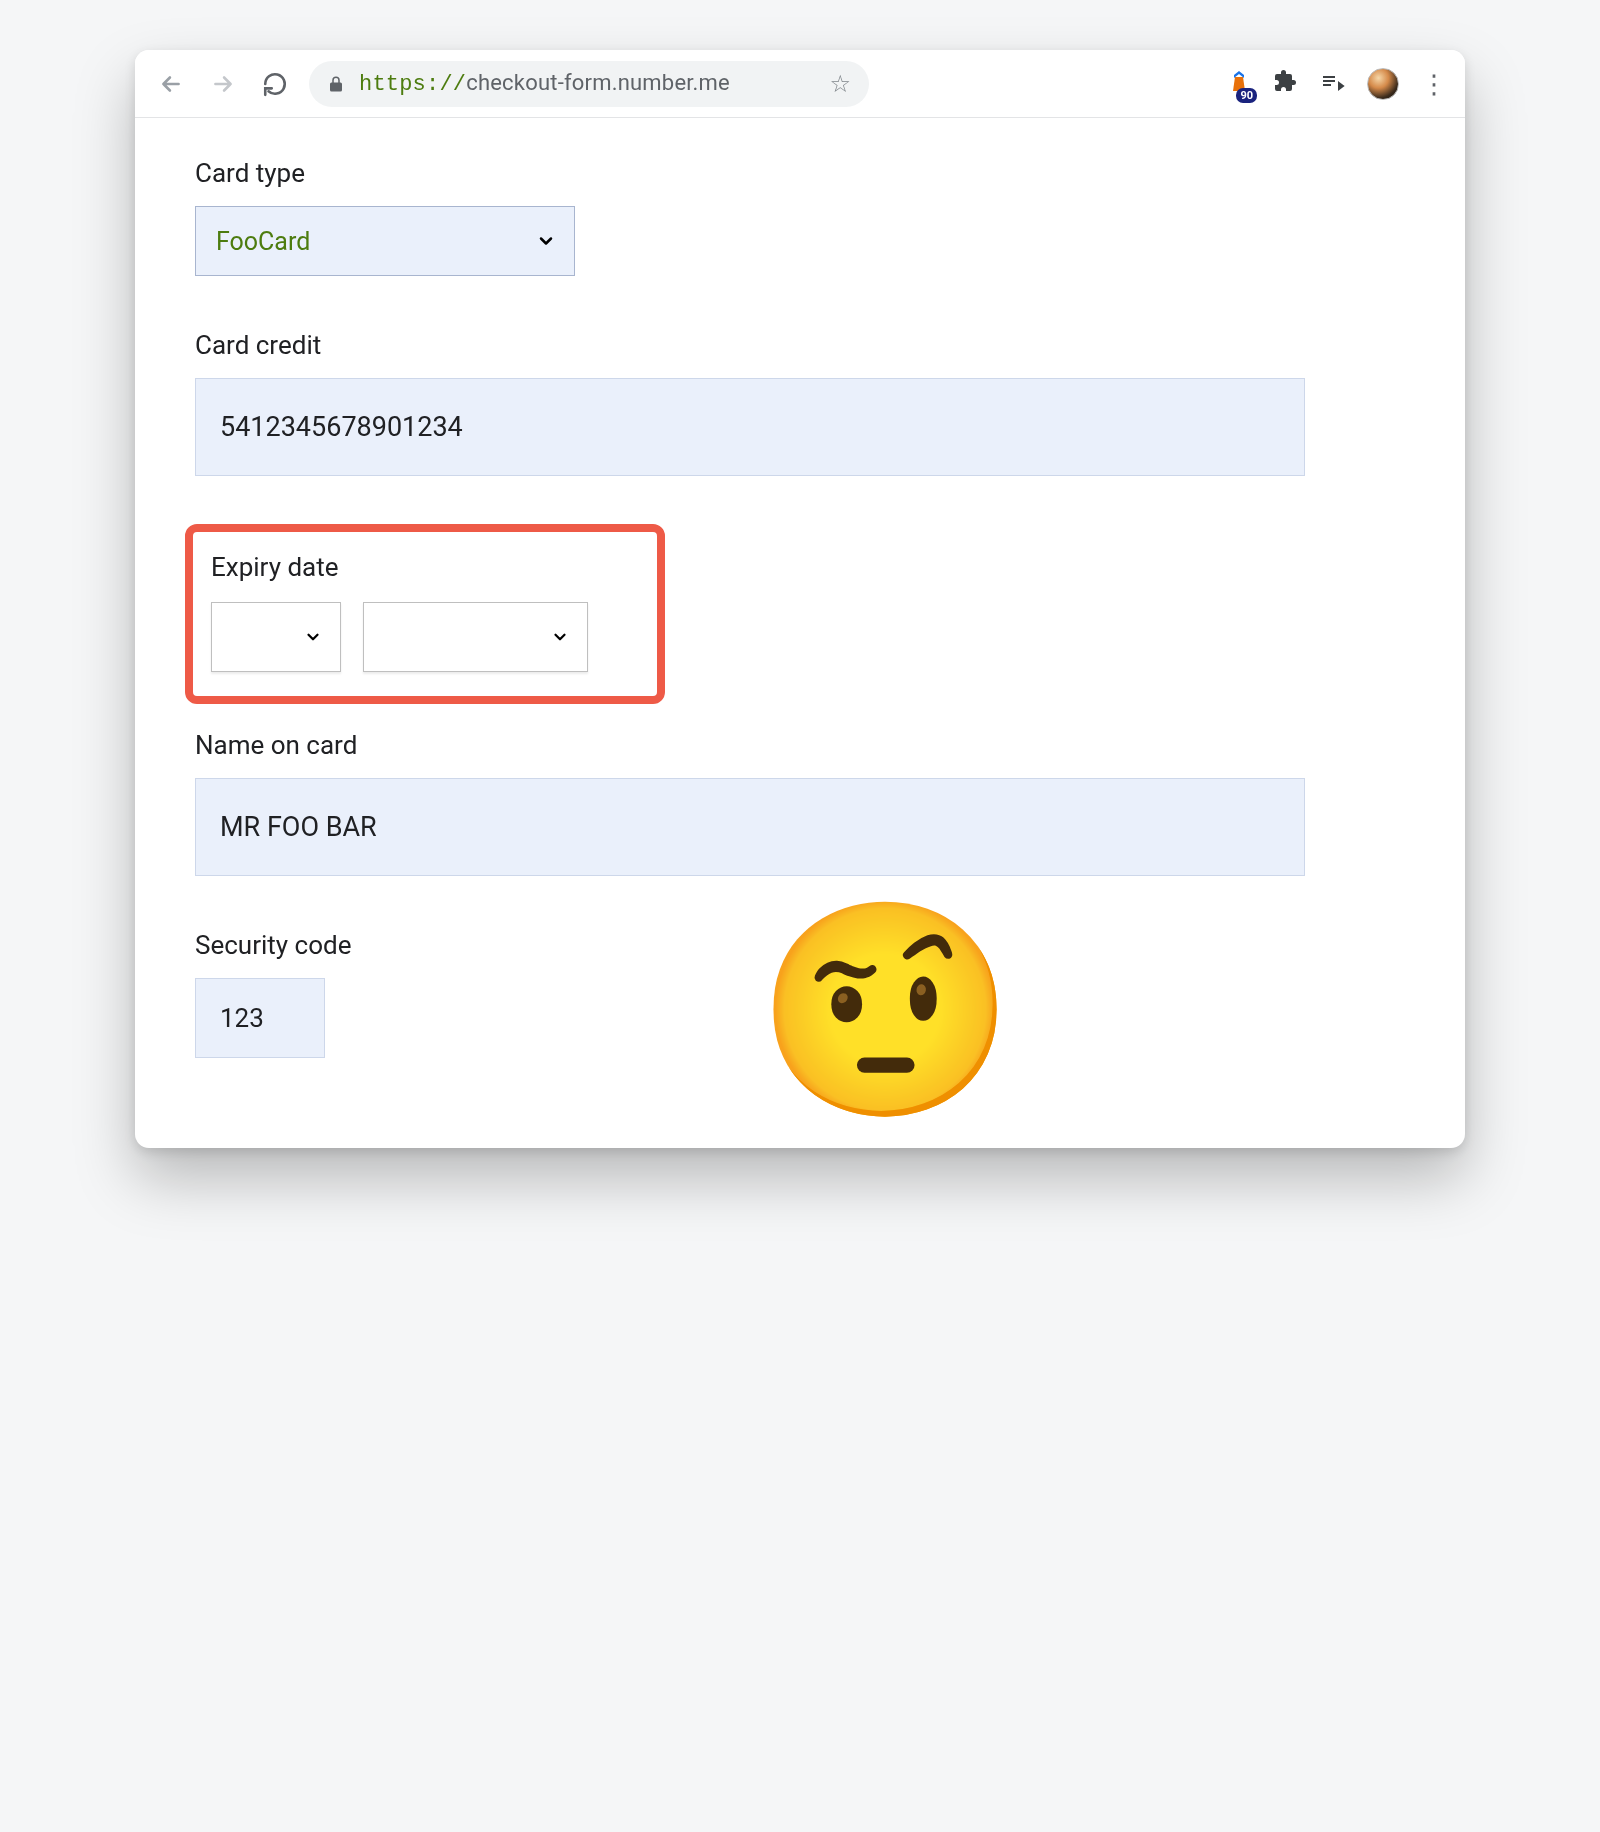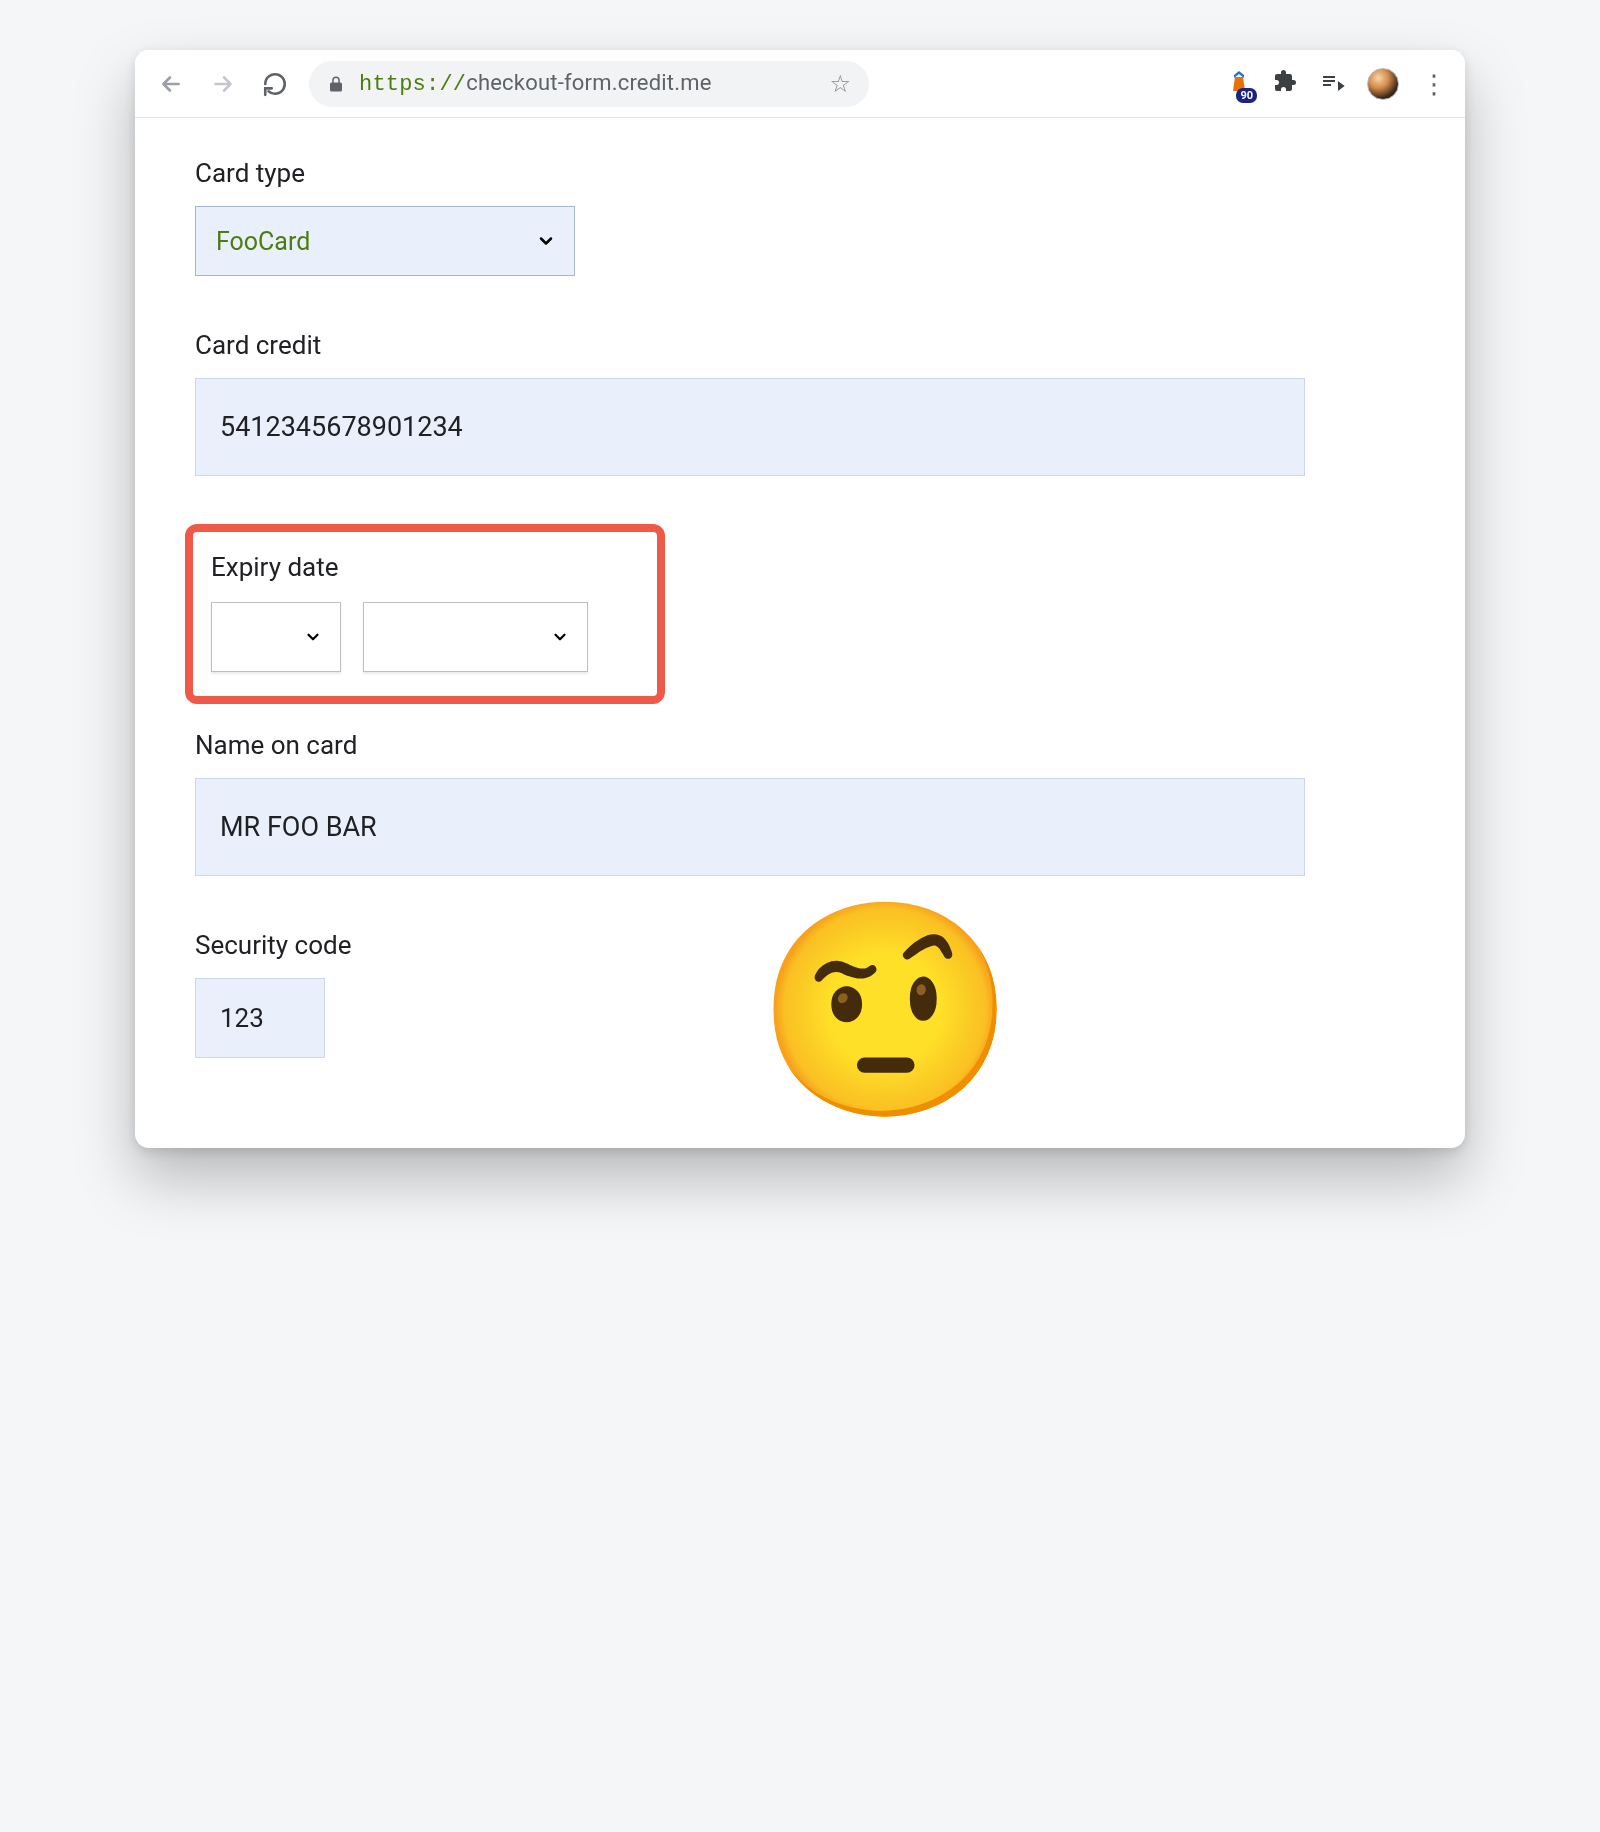--- a/index.html
+++ b/index.html
@@ -204,21 +204,21 @@
         </svg>
     </div>
 
     <div class="omnibox">
       <span class="lock-icon">
         <svg width="18" height="20" viewBox="0 0 24 24" fill="#5f6368">
             <path d="M12 2a5 5 0 0 0-5 5v3H6a2 2 0 0 0-2 2v8a2 2 0 0 0 2 2h12a2 2 0 0 0 2-2v-8a2 2 0 0 0-2-2h-1V7a5 5 0 0 0-5-5zm-3 5a3 3 0 1 1 6 0v3H9z"></path>
           </svg>
       </span>
       <span class="url">
-        <span class="dim">https://</span><span>checkout-form.credit.me</span>
+        <span class="dim">https://</span><span>checkout-form.number.me</span>
       </span>
       <span class="star">☆</span>
     </div>
 
     <div class="tool-icons">
       <span class="ico">
         <svg width="24" height="24" viewBox="0 0 24 24">
             <path fill="#1a73e8" d="M12 2l5 4v3l-5-4-5 4V6z"></path>
             <path fill="#e8710a" d="M8 8h8l2 14H6z"></path>
           </svg>

